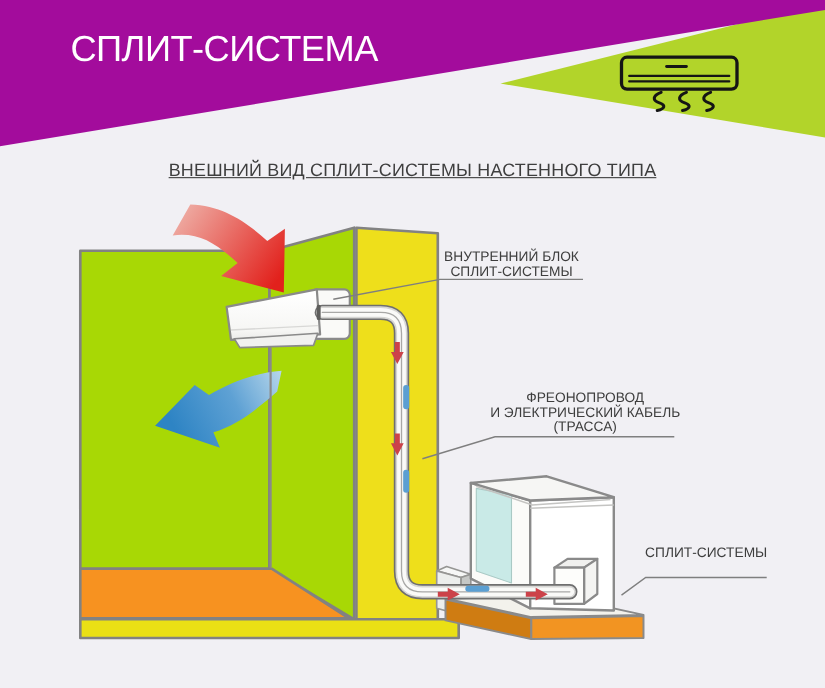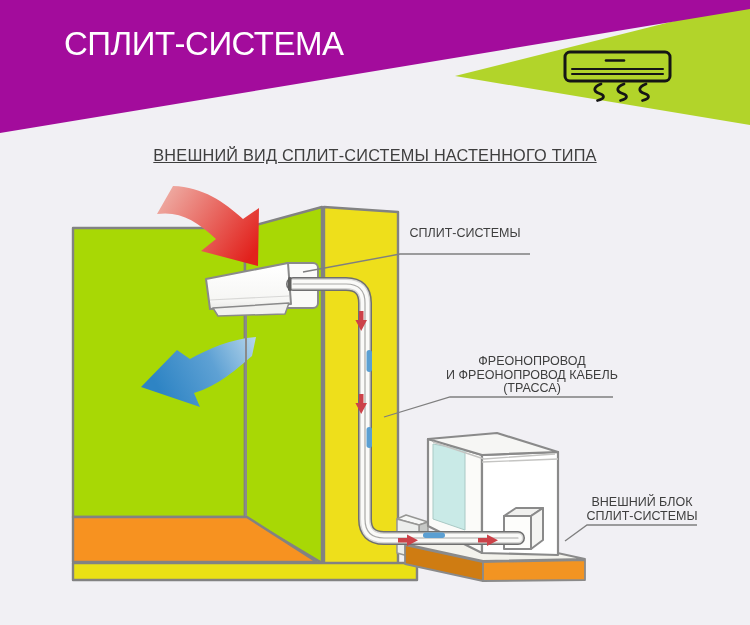--- a/index.html
+++ b/index.html
@@ -135,27 +135,27 @@
       <polyline points="303,272 400,254 530,254"></polyline>
       <polyline points="613,397 450,397 384,417"></polyline>
       <polyline points="697,525 587,525 565,541"></polyline>
     </g>
   </svg>
 
   <div class="title">СПЛИТ-СИСТЕМА</div>
   <div class="subtitle">ВНЕШНИЙ ВИД СПЛИТ-СИСТЕМЫ НАСТЕННОГО ТИПА</div>
 
   <div class="diagram-label lbl-indoor">
+    <div>ВНУТРЕННИЙ БЛОК</div>
     <div>СПЛИТ-СИСТЕМЫ</div>
   </div>
 
   <div class="diagram-label lbl-route">
     <div>ФРЕОНОПРОВОД</div>
-    <div>И ФРЕОНОПРОВОД КАБЕЛЬ</div>
+    <div>И ЭЛЕКТРИЧЕСКИЙ КАБЕЛЬ</div>
     <div>(ТРАССА)</div>
   </div>
 
   <div class="diagram-label lbl-outdoor">
-    <div>ВНЕШНИЙ БЛОК</div>
     <div>СПЛИТ-СИСТЕМЫ</div>
   </div>
 
 </div>
 
 </body></html>

